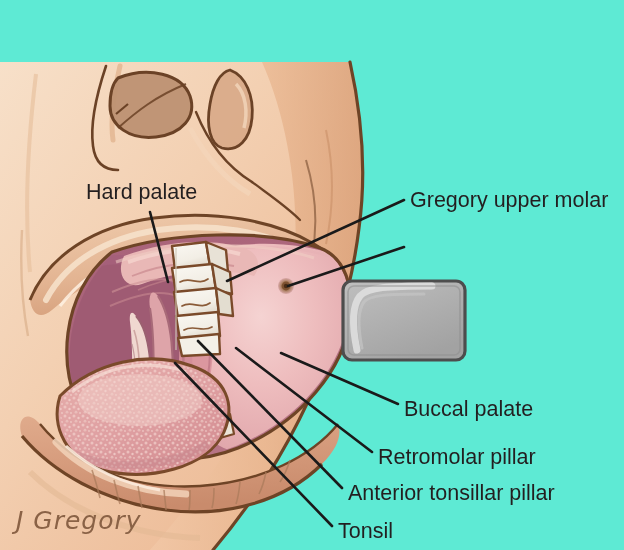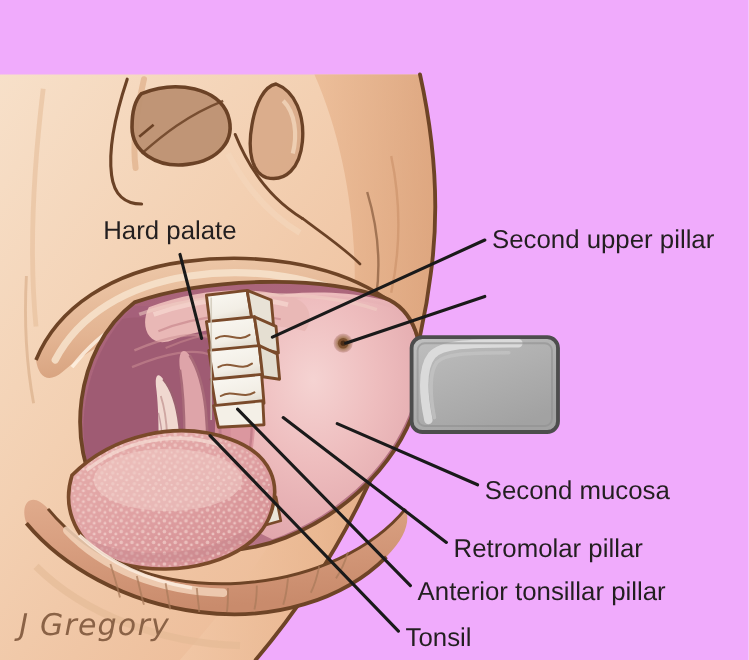--- a/index.html
+++ b/index.html
@@ -1,18 +1,18 @@
 <!DOCTYPE html>
 <html><head>
 <meta charset="utf-8">
 <style>
   html,body{margin:0;padding:0;background:#ffffff;}
   body{width:624px;height:550px;overflow:hidden;
        font-family:"Liberation Sans", sans-serif;}
-  #stage{position:relative;width:624px;height:550px;background:#f0abfc;}
+  #stage{position:relative;width:624px;height:550px;background:#5eead4;}
   #art{position:absolute;left:0;top:0;width:624px;height:550px;}
   .lbl{position:absolute;color:#231f20;font-size:21.5px;line-height:1;
        white-space:nowrap;font-family:"Liberation Sans", sans-serif;}
   .sig{position:absolute;color:#8a6246;font-size:25px;
        font-family:"DejaVu Sans", sans-serif;font-style:italic;
        letter-spacing:1px;white-space:nowrap;}
 </style>
 </head>
 <body>
 
@@ -283,21 +283,21 @@
     <line x1="404" y1="200" x2="227" y2="281"></line>
     <line x1="404" y1="247" x2="288" y2="286"></line>
     <line x1="398" y1="404" x2="281" y2="353"></line>
     <line x1="372" y1="452" x2="236" y2="348"></line>
     <line x1="342" y1="488" x2="198" y2="341"></line>
     <line x1="332" y1="526" x2="175" y2="363"></line>
   </g>
 </svg>
 
   <div class="lbl" style="left:86px;top:182px;">Hard palate</div>
-  <div class="lbl" style="left:410px;top:190px;">Second upper pillar</div>
-  <div class="lbl" style="left:404px;top:399px;">Second mucosa</div>
+  <div class="lbl" style="left:410px;top:190px;">Gregory upper molar</div>
+  <div class="lbl" style="left:404px;top:399px;">Buccal palate</div>
   <div class="lbl" style="left:378px;top:447px;">Retromolar pillar</div>
   <div class="lbl" style="left:348px;top:483px;text-align:right;">Anterior tonsillar pillar</div>
   <div class="lbl" style="left:338px;top:521px;">Tonsil</div>
 
   <div class="sig" style="left:16px;top:506px;">J Gregory</div>
 
 </div>
 
 </body></html>

